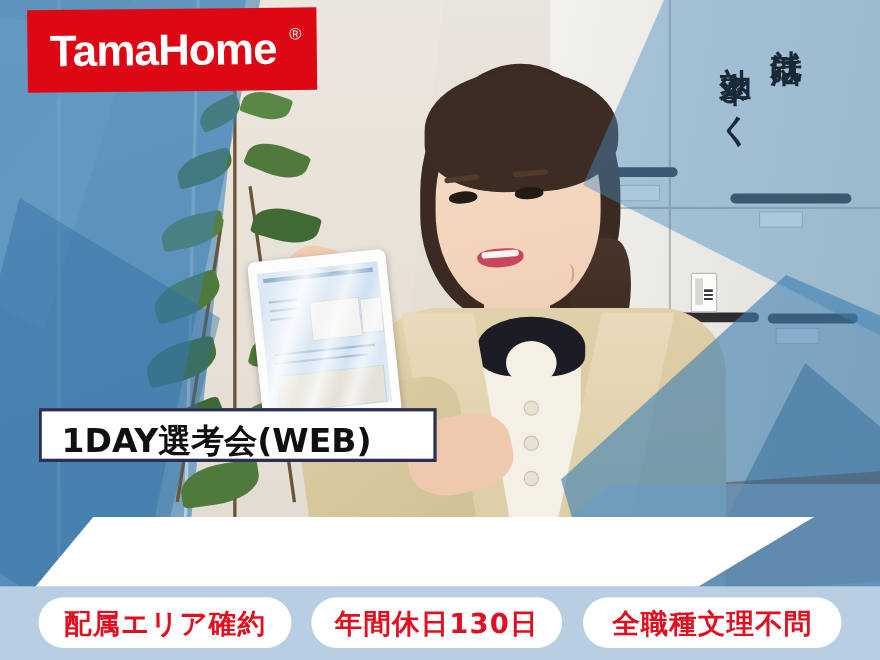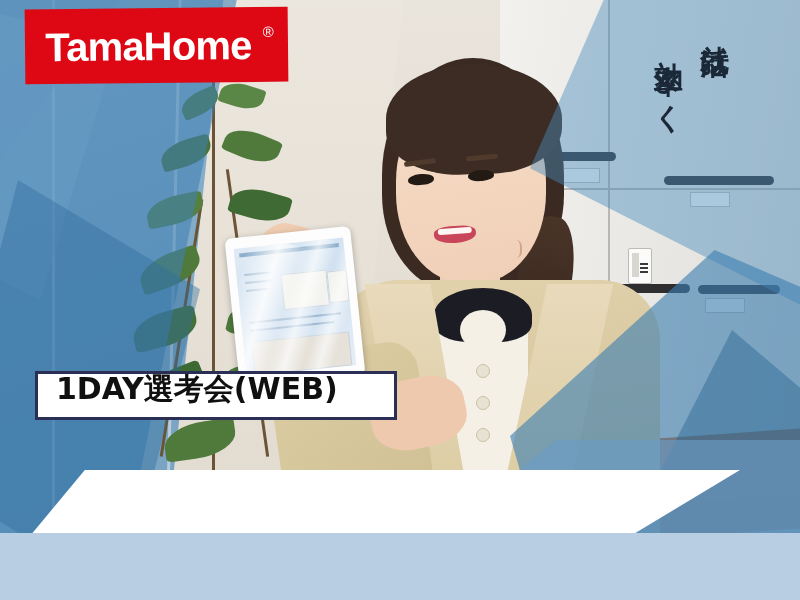--- a/index.html
+++ b/index.html
@@ -378,21 +378,21 @@
   }
   .vtext.v1 { left: 700px; top: 22px; }
   .vtext.v2 { left: 654px; top: 38px; }
 
   
   .hbox {
     position: absolute;
     background: #ffffff;
     border: 3px solid #2b2f55;
     display: flex;
-    align-items: flex-start;
+    align-items: flex-end;
     box-sizing: border-box;
   }
   .hbox1 { left: 35px; top: 371px; width: 362px; height: 49px; padding-left: 18px; }
   .hbox2 { left: 35px; top: 425px; width: 510px; height: 51px; padding-left: 10px; }
   .hbox-text {
     color: #101010;
     font-weight: bold;
     line-height: 1;
     white-space: nowrap;
     font-family: "DejaVu Sans", "Liberation Sans", sans-serif;
@@ -541,14 +541,25 @@
   </div>
 
   <div class="vtext v1">就活は</div>
   <div class="vtext v2">効率よく</div>
 
   <div class="hbox hbox1">
     <span class="hbox-text">1DAY選考会(WEB)</span>
   </div>
 
   <div class="bottombar"></div>
+  <div class="badges">
+    <div class="badge b1">
+      <span class="badge-text">配属エリア確約</span>
+    </div>
+    <div class="badge b2">
+      <span class="badge-text">年間休日130日</span>
+    </div>
+    <div class="badge b3">
+      <span class="badge-text">全職種文理不問</span>
+    </div>
+  </div>
 
 </div>
 
 </body></html>

